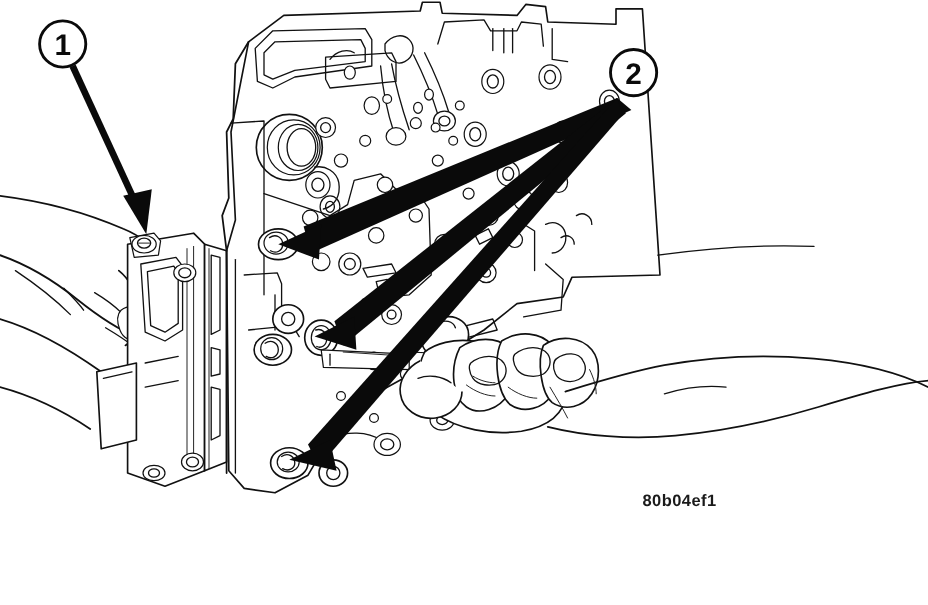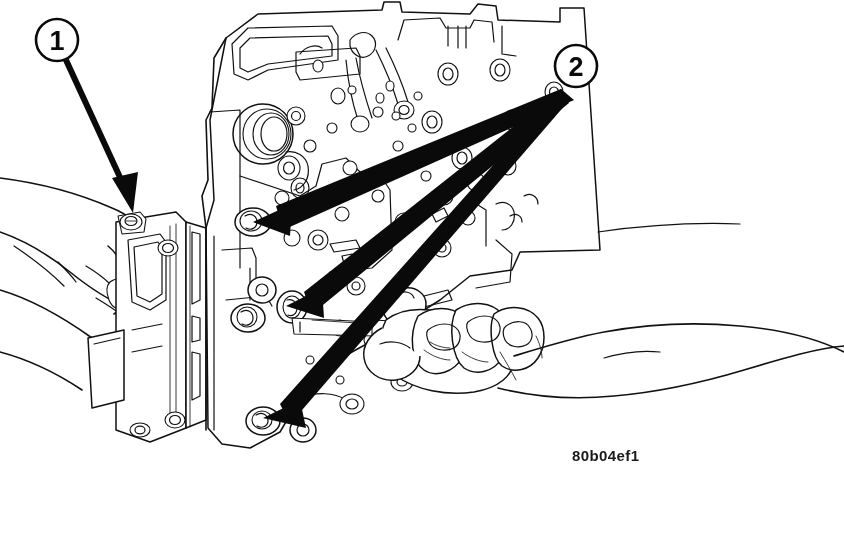--- a/index.html
+++ b/index.html
@@ -420,15 +420,15 @@
       <circle class="callout-circle" cx="57" cy="40" r="21"></circle>
       <text class="callout-num" x="57" y="41">1</text>
     </g>
     <g>
       <circle class="callout-circle" cx="576" cy="66" r="21"></circle>
       <text class="callout-num" x="576" y="67">2</text>
     </g>
 
   </svg>
 
-  <div class="fig-id" style="left:572px; top:447px;">80b04ef1</div>
+  <div class="fig-id" style="left:584px; top:447px;">80b04ef1</div>
 
 </div>
 
 </body></html>

